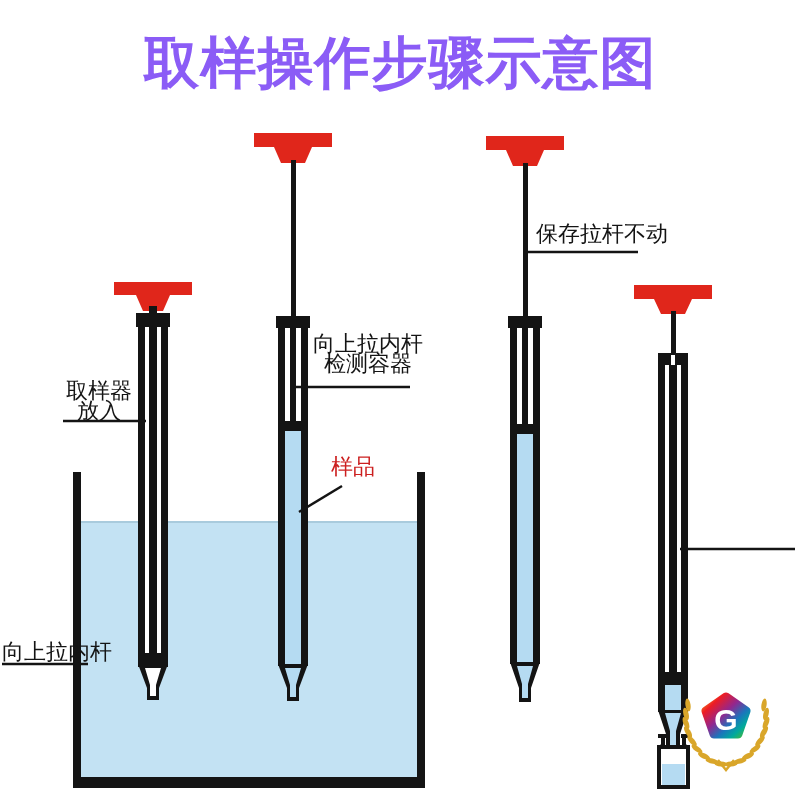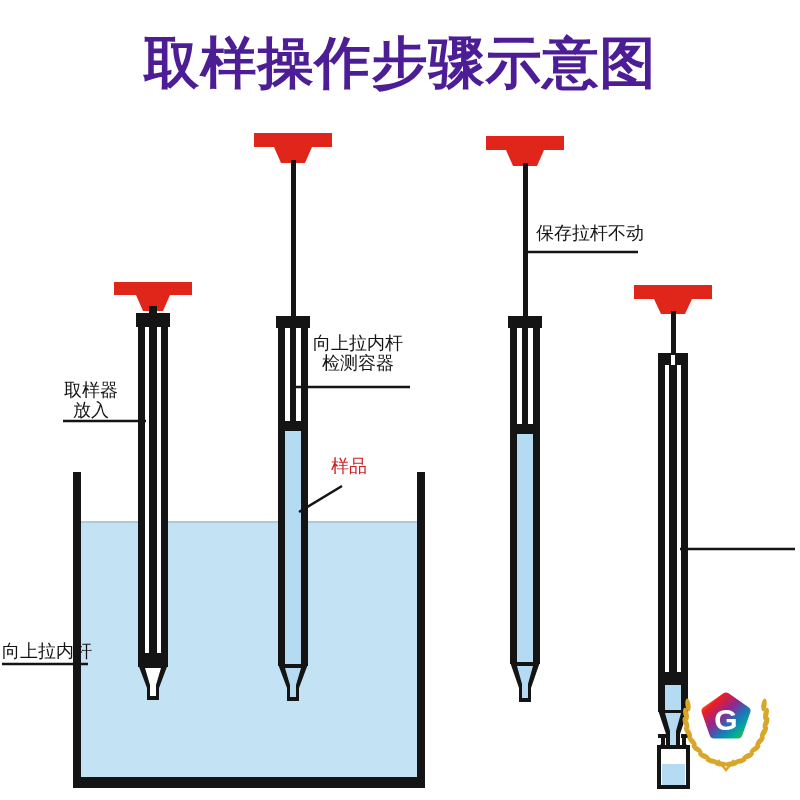--- a/index.html
+++ b/index.html
@@ -13,27 +13,26 @@
   html,body{margin:0;padding:0;}
   body{
     width:800px;height:800px;background:#ffffff;
     font-family:"Liberation Sans","DejaVu Sans",sans-serif;
     color:var(--ink);
   }
   .canvas{position:relative;width:800px;height:800px;background:#fff;overflow:hidden;}
   .title{
     position:absolute;left:0;top:26px;width:800px;
     text-align:center;font-size:56px;font-weight:900;
-    letter-spacing:1px;color:#4c1d95;
+    letter-spacing:1px;color:#8b5cf6;
   }
   .diagram-svg{position:absolute;left:0;top:0;}
   .lbl{
-    position:absolute;font-size:18px;line-height:20px;color:var(--ink);
+    position:absolute;font-size:22px;line-height:20px;color:var(--ink);
     white-space:nowrap;
-    font-family:Liberation Mono, monospace;
   }
   .lbl.center{text-align:center;white-space:normal;}
   .lbl.red{color:var(--label-red);}
   
   .red-fill{fill:var(--red);}
   .ink-fill{fill:var(--ink);}
   .white-fill{fill:#ffffff;}
   .liquid-fill{fill:var(--liquid);}
   .sample-fill{fill:var(--sample);}
   .gold-fill{fill:var(--gold);}
@@ -199,21 +198,21 @@
         <g transform="translate(731,764) rotate(86)">
             <ellipse class="gold-fill" rx="2.6" ry="6.5"></ellipse>
           </g>
         <path class="gold-stroke" d="M718,760 L726,770 L734,760" stroke-width="2.5"></path>
       </g>
     </g>
   </svg>
 
   <div class="title">取样操作步骤示意图</div>
 
-  <div class="lbl center" style="left:48px;top:381px;width:86px;">
+  <div class="lbl center" style="left:56px;top:381px;width:86px;">
     <span>取样器</span><br>
     <span>放入</span>
   </div>
 
   <div class="lbl" style="left:2px;top:642px;">向上拉内杆</div>
 
   <div class="lbl" style="left:313px;top:334px;text-align:center;">
     <span>向上拉内杆</span><br>
     <span>检测容器</span>
   </div>

